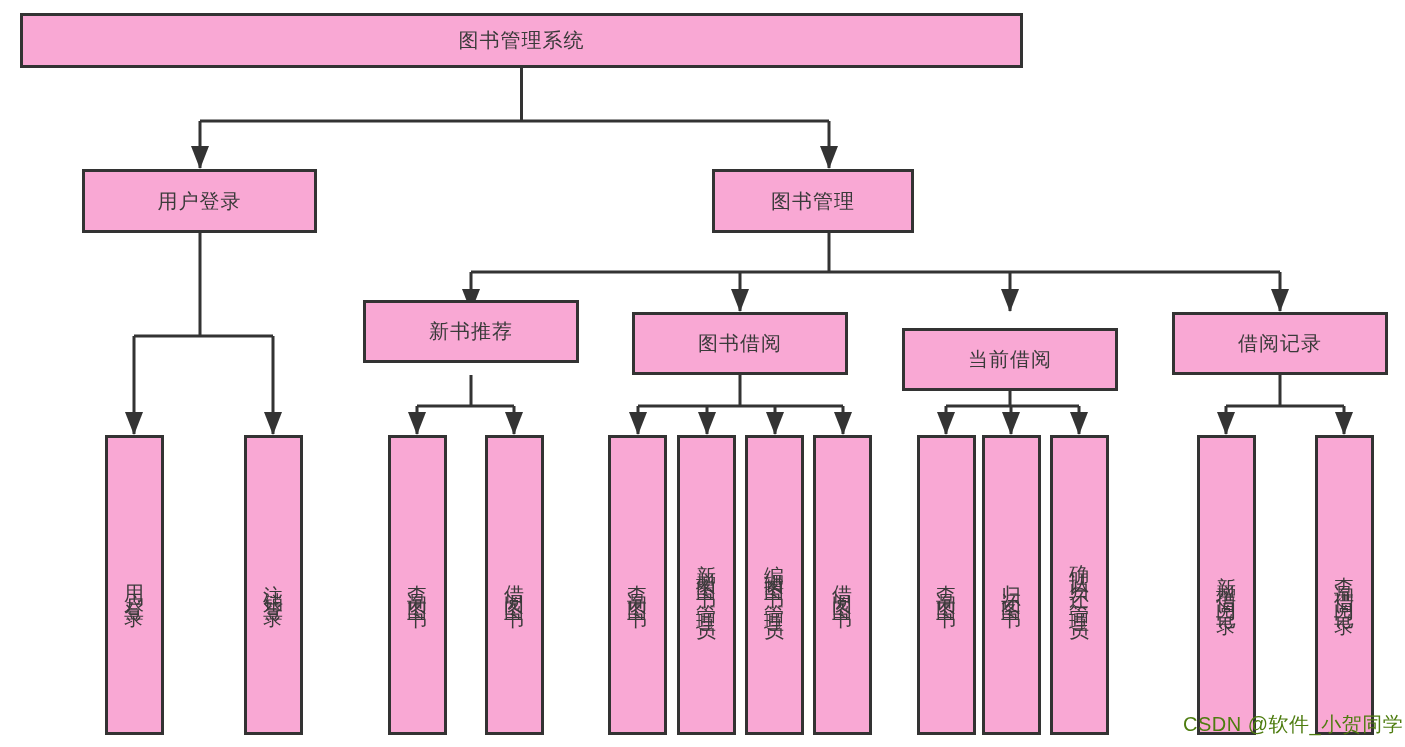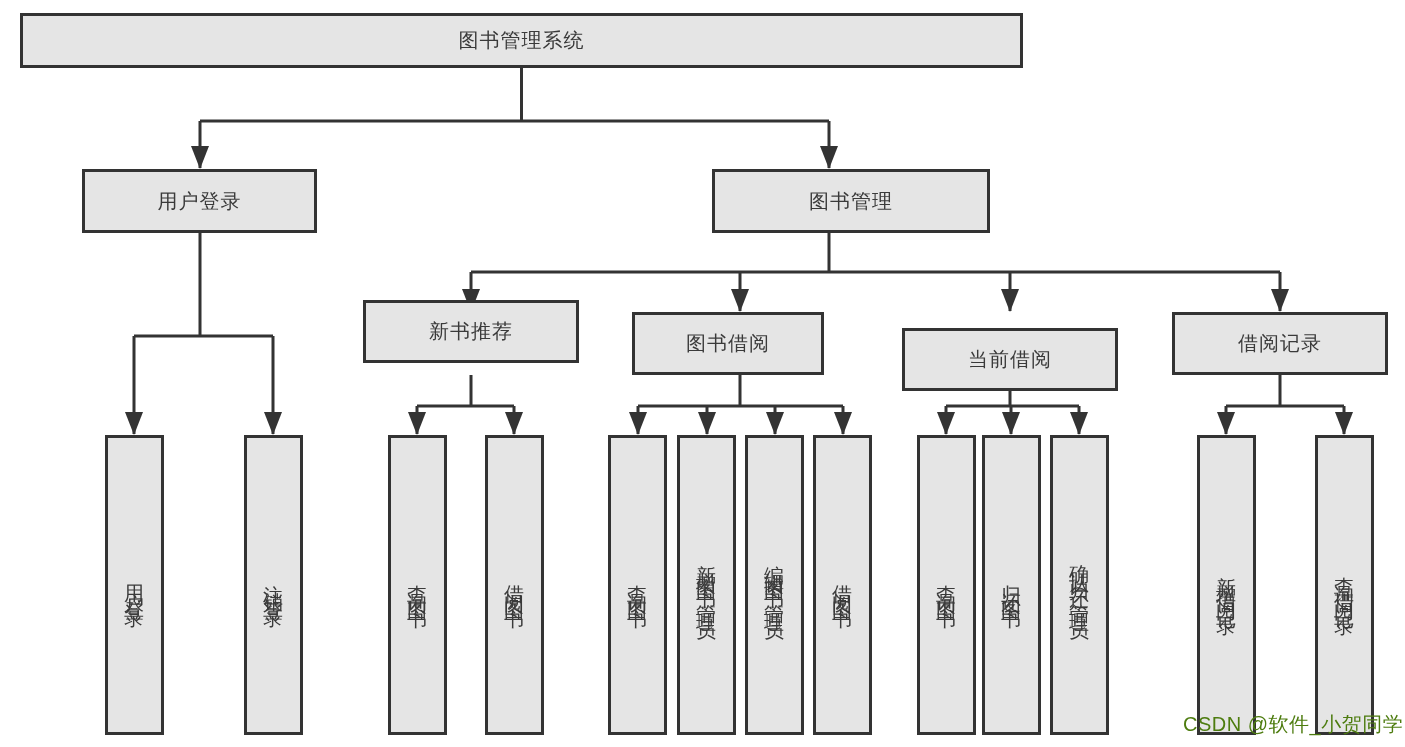--- a/index.html
+++ b/index.html
@@ -4,21 +4,21 @@
 <style>
   html,body { margin:0; padding:0; }
   body {
     width:1405px; height:747px; position:relative;
     background:#ffffff; overflow:hidden;
     font-family:"Liberation Sans", sans-serif;
     color:#333333;
   }
   .node {
     position:absolute; box-sizing:border-box;
-    border:3px solid #333333; background:#e5e5e5;
+    border:3px solid #333333; background:#f9a8d4;
     display:flex; align-items:center; justify-content:center;
     text-align:right; color:#3a3a3a;
   }
   .hnode { font-size:20px; letter-spacing:1px; }
   .leaf {
     writing-mode:vertical-rl; text-orientation:mixed;
     font-size:20px; letter-spacing:8px; line-height:1;
     width:59px; top:435px; height:300px;
   }
   #wires { position:absolute; left:0; top:0; width:1405px; height:747px; pointer-events:none; }
@@ -65,24 +65,24 @@
   <polygon points="1079,435 1070,412 1088,412"></polygon>
 
   <path d="M1280 375 V406 M1226 406 H1344 M1226 406 V434 M1344 406 V434"></path>
   <polygon points="1226,435 1217,412 1235,412"></polygon>
   <polygon points="1344,435 1335,412 1353,412"></polygon>
 </svg>
 
 <div class="node hnode" style="left:20px; top:13px; width:1003px; height:55px;">图书管理系统</div>
 
 <div class="node hnode" style="left:82px; top:169px; width:235px; height:64px;">用户登录</div>
-<div class="node hnode" style="left:712px; top:169px; width:278px; height:64px;">图书管理</div>
+<div class="node hnode" style="left:712px; top:169px; width:202px; height:64px;">图书管理</div>
 
 <div class="node hnode" style="left:363px; top:300px; width:216px; height:63px;">新书推荐</div>
-<div class="node hnode" style="left:632px; top:312px; width:192px; height:63px;">图书借阅</div>
+<div class="node hnode" style="left:632px; top:312px; width:216px; height:63px;">图书借阅</div>
 <div class="node hnode" style="left:902px; top:312px; width:216px; height:63px;margin-top:16px;">当前借阅</div>
 <div class="node hnode" style="left:1172px; top:312px; width:216px; height:63px;">借阅记录</div>
 
 <div class="node leaf" style="left:105px;">用户登录</div>
 <div class="node leaf" style="left:244px;">注销登录</div>
 
 <div class="node leaf" style="left:388px;">查询图书</div>
 <div class="node leaf" style="left:485px;">借阅图书</div>
 
 <div class="node leaf" style="left:608px;">查询图书</div>

